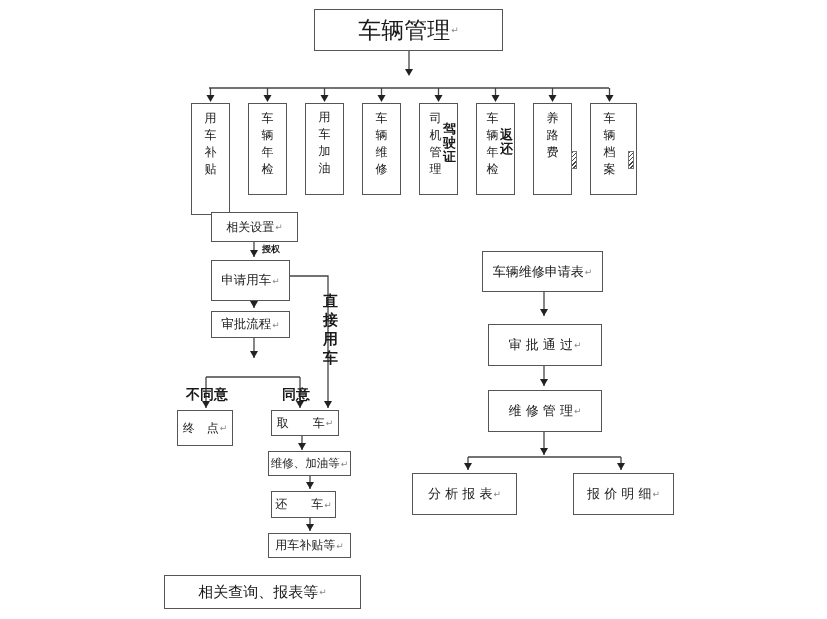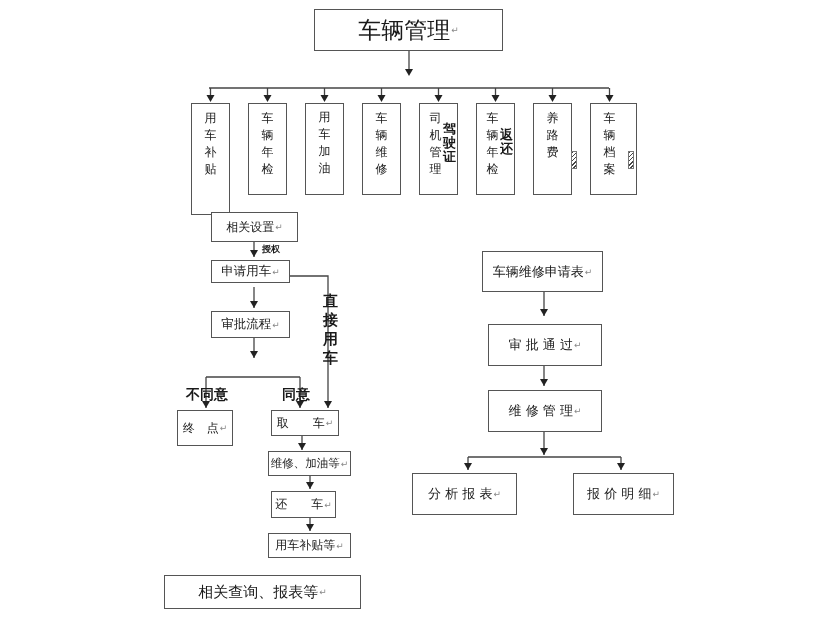--- a/index.html
+++ b/index.html
@@ -119,21 +119,21 @@
       <div class="vtext" style="left: 11.5px; top: 6px;">车辆档案</div>
     </div>
     <div class="hatch" style="left: 628px; top: 151px;"></div>
   </div>
 
 <div class="box" style="left:211px;top:212px;width:87px;height:30px;font-size:12px;">
   <span>相关设置</span>
     <span class="para">↵</span>
 </div>
 <div class="lbl" style="left:262px;top:243px;font-size:9px;">授权</div>
-<div class="box" style="left:211px;top:260px;width:79px;height:23px;font-size:12.5px;">
+<div class="box" style="left:211px;top:260px;width:79px;height:41px;font-size:12.5px;">
   <span>申请用车</span>
     <span class="para">↵</span>
 </div>
 <div class="box" style="left:211px;top:311px;width:79px;height:27px;font-size:12.5px;">
   <span>审批流程</span>
     <span class="para">↵</span>
 </div>
 <div class="lbl" style="left:323px;top:292px;font-size:15px;width:16px;line-height:19px;white-space:normal;word-break:break-all;">直接用车</div>
 <div class="lbl" style="left:186px;top:386px;font-size:14px;">不同意</div>
 <div class="lbl" style="left:282px;top:386px;font-size:14px;">同意</div>

